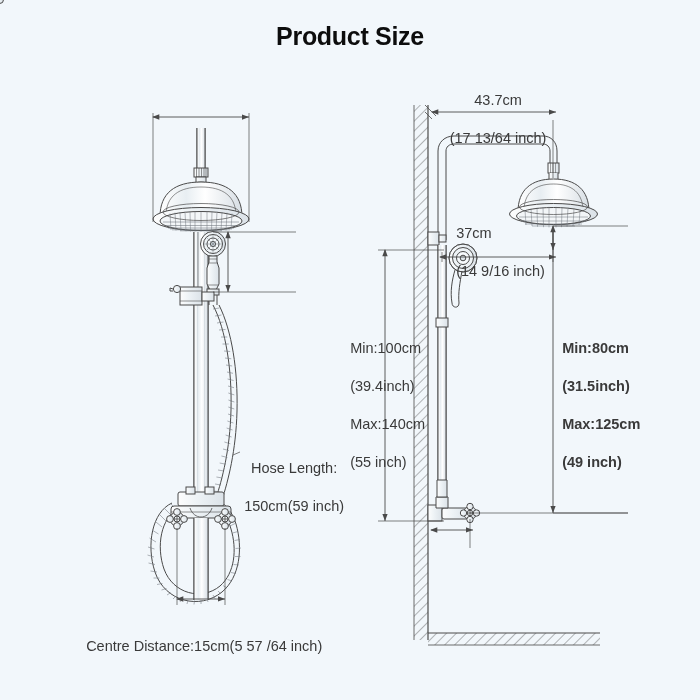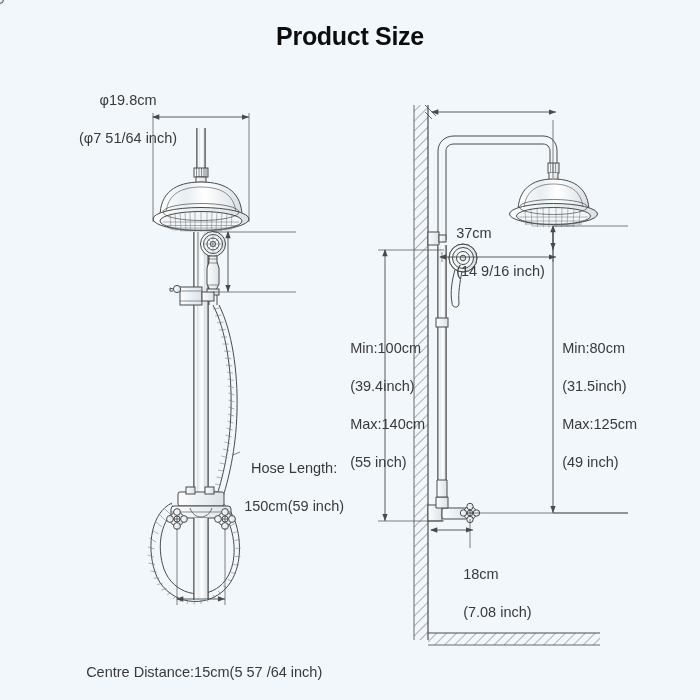--- a/index.html
+++ b/index.html
@@ -379,53 +379,49 @@
         <g>
           <path d="M470,519 L470,548" stroke-width="0.7"></path>
           <path d="M431,530 L473,530" stroke-width="0.9" marker-end="url(#ah)" marker-start="url(#ahs)"></path>
         </g>
 
         <path d="M553,513 L628,513" stroke-width="0.7"></path>
       </g>
     </g>
   </svg>
 
-  <div class="lbl c" style="left:20px;top:72px;width:200px;">
-    <span>φ19.8cm</span><br>
-    <span>(φ7 51/64 inch)</span>
-  </div>
 
 
   <div class="lbl" style="left:228px;top:440px;text-align:center;">
     <span>Hose Length:</span><br>
     <span>150cm(59 inch)</span>
   </div>
 
-  <div class="lbl" style="left:70px;top:644px;">
+  <div class="lbl" style="left:70px;top:618px;">
     <span>Centre Distance:15cm(5 57 /64 inch)</span>
   </div>
 
+  <div class="lbl c" style="left:395px;top:72px;width:190px;">
+    <span>43.7cm</span><br>
+    <span>(17 13/64 inch)</span>
+  </div>
 
   <div class="lbl" style="left:440px;top:205px;">
     <span>37cm</span><br>
     <span>(14 9/16 inch)</span>
   </div>
 
   <div class="lbl" style="left:334px;top:320px;">
     <span>Min:100cm</span><br>
     <span>(39.4inch)</span><br>
     <span>Max:140cm</span><br>
     <span>(55 inch)</span>
   </div>
 
-  <div class="lbl" style="left:546px;top:320px;">
+  <div class="lbl" style="left:546px;top:320px;font-weight:bold;">
     <span>Min:80cm</span><br>
     <span>(31.5inch)</span><br>
     <span>Max:125cm</span><br>
     <span>(49 inch)</span>
   </div>
 
-  <div class="lbl" style="left:447px;top:546px;">
-    <span>18cm</span><br>
-    <span>(7.08 inch)</span>
-  </div>
 
 </div>
 
 </body></html>

